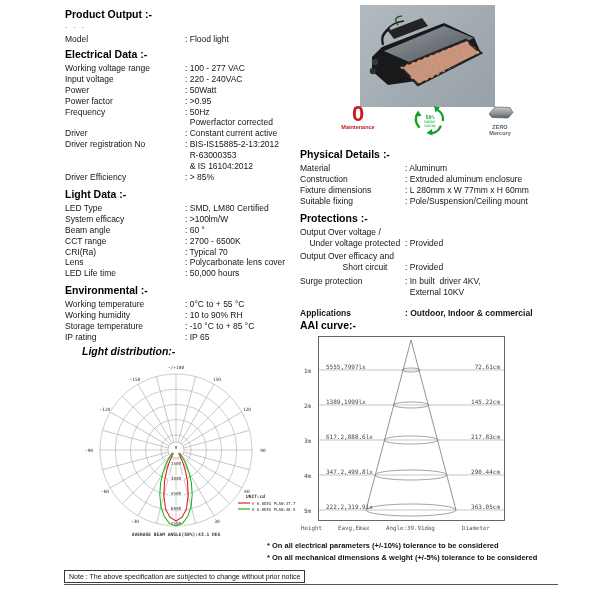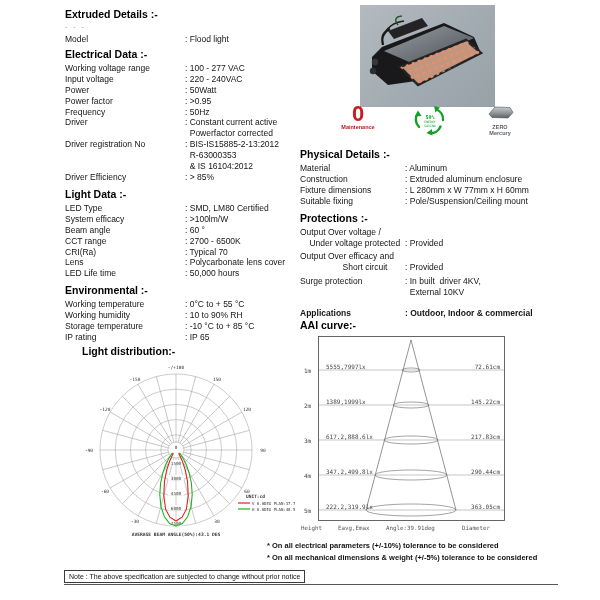--- a/index.html
+++ b/index.html
@@ -21,36 +21,36 @@
   
   .badge{position:absolute;top:104px;text-align:center;}
   .badge-maint{left:336px;width:44px;}
   .badge-energy{left:410px;width:40px;}
   .badge-merc{left:476px;width:48px;}
   .zero-num{font-size:22px;line-height:20px;font-weight:800;color:#c41e1e;}
   .badge-lbl{font-size:5.5px;font-weight:bold;line-height:6px;}
   .badge-maint .badge-lbl{color:#b32020;}
   .badge-merc .badge-lbl{color:#5a5f63;}
   
-  .dist-head{position:absolute;left:82px;top:345px;}
+  .dist-head{position:absolute;left:82px;top:345px;font-style:italic;}
   .polar{position:absolute;left:56px;top:362px;}
   .aai-svg{display:block;margin-top:2px;}
   svg text{font-family:"DejaVu Sans Mono",monospace;}
   
   .tol{position:absolute;left:267px;font-size:7.5px;font-weight:bold;color:#111;}
   .tol1{top:541px;}.tol2{top:553px;}
   .note-box{position:absolute;left:64px;top:570px;border:1.5px solid #3a3a3a;
             font-size:7px;padding:2px 4px;background:#fff;}
   .note-line{position:absolute;left:64px;top:584px;width:494px;border-top:1px solid #555;}
 </style>
 </head>
 <body>
 
 <div class="col-left">
-  <div class="sec">Extruded Details :-</div>
+  <div class="sec">Product Output :-</div>
   <div class="dots">- - -</div>
   <div class="row">
     <span class="lab">Model</span>
     <span class="val">: Flood light</span>
   </div>
 
   <div class="sec mt1">Electrical Data :-</div>
   <div class="row">
       <span class="lab">Working voltage range</span>
       <span class="val">: 100 - 277 VAC</span>
@@ -65,26 +65,26 @@
     </div>
   <div class="row">
       <span class="lab">Power factor</span>
       <span class="val">: &gt;0.95</span>
     </div>
   <div class="row">
       <span class="lab">Frequency</span>
       <span class="val">: 50Hz</span>
     </div>
   <div class="row">
+      <span class="lab"></span>
+      <span class="val">  Powerfactor corrected</span>
+    </div>
+  <div class="row">
       <span class="lab">Driver</span>
       <span class="val">: Constant current active</span>
-    </div>
-  <div class="row">
-      <span class="lab"></span>
-      <span class="val">  Powerfactor corrected</span>
     </div>
   <div class="row">
       <span class="lab">Driver registration No</span>
       <span class="val">: BIS-IS15885-2-13:2012</span>
     </div>
   <div class="row">
       <span class="lab"></span>
       <span class="val">  R-63000353</span>
     </div>
   <div class="row">

